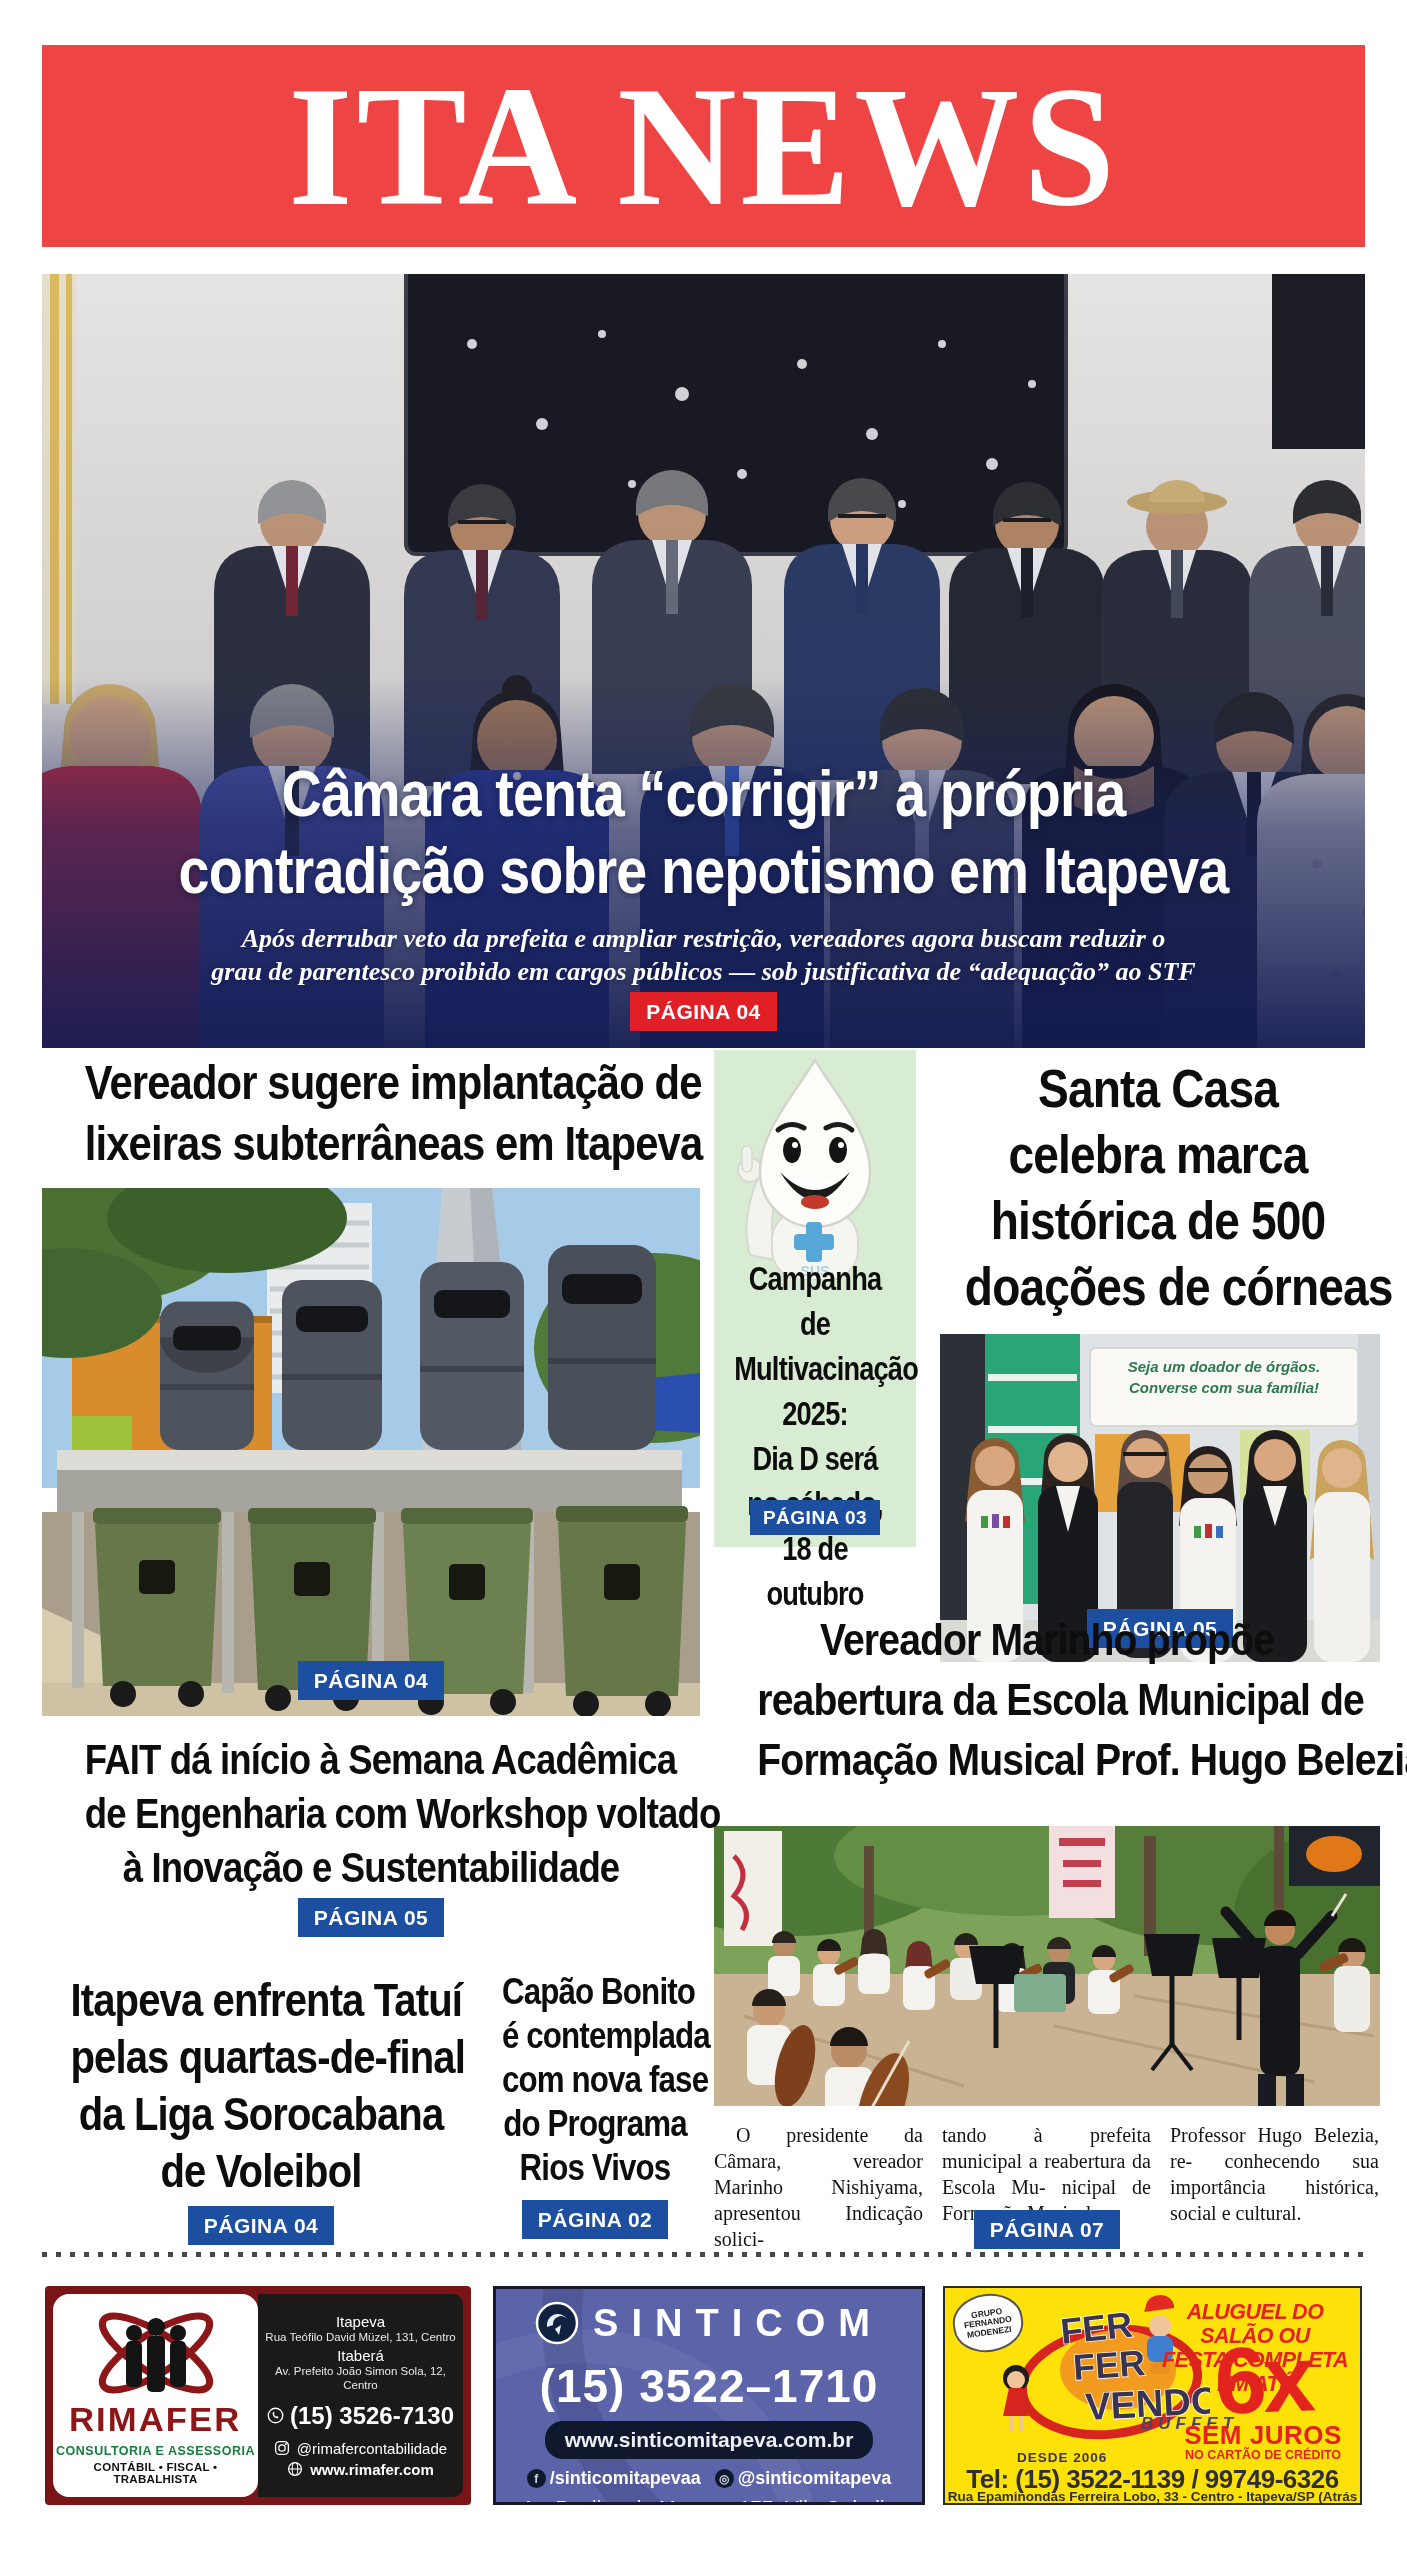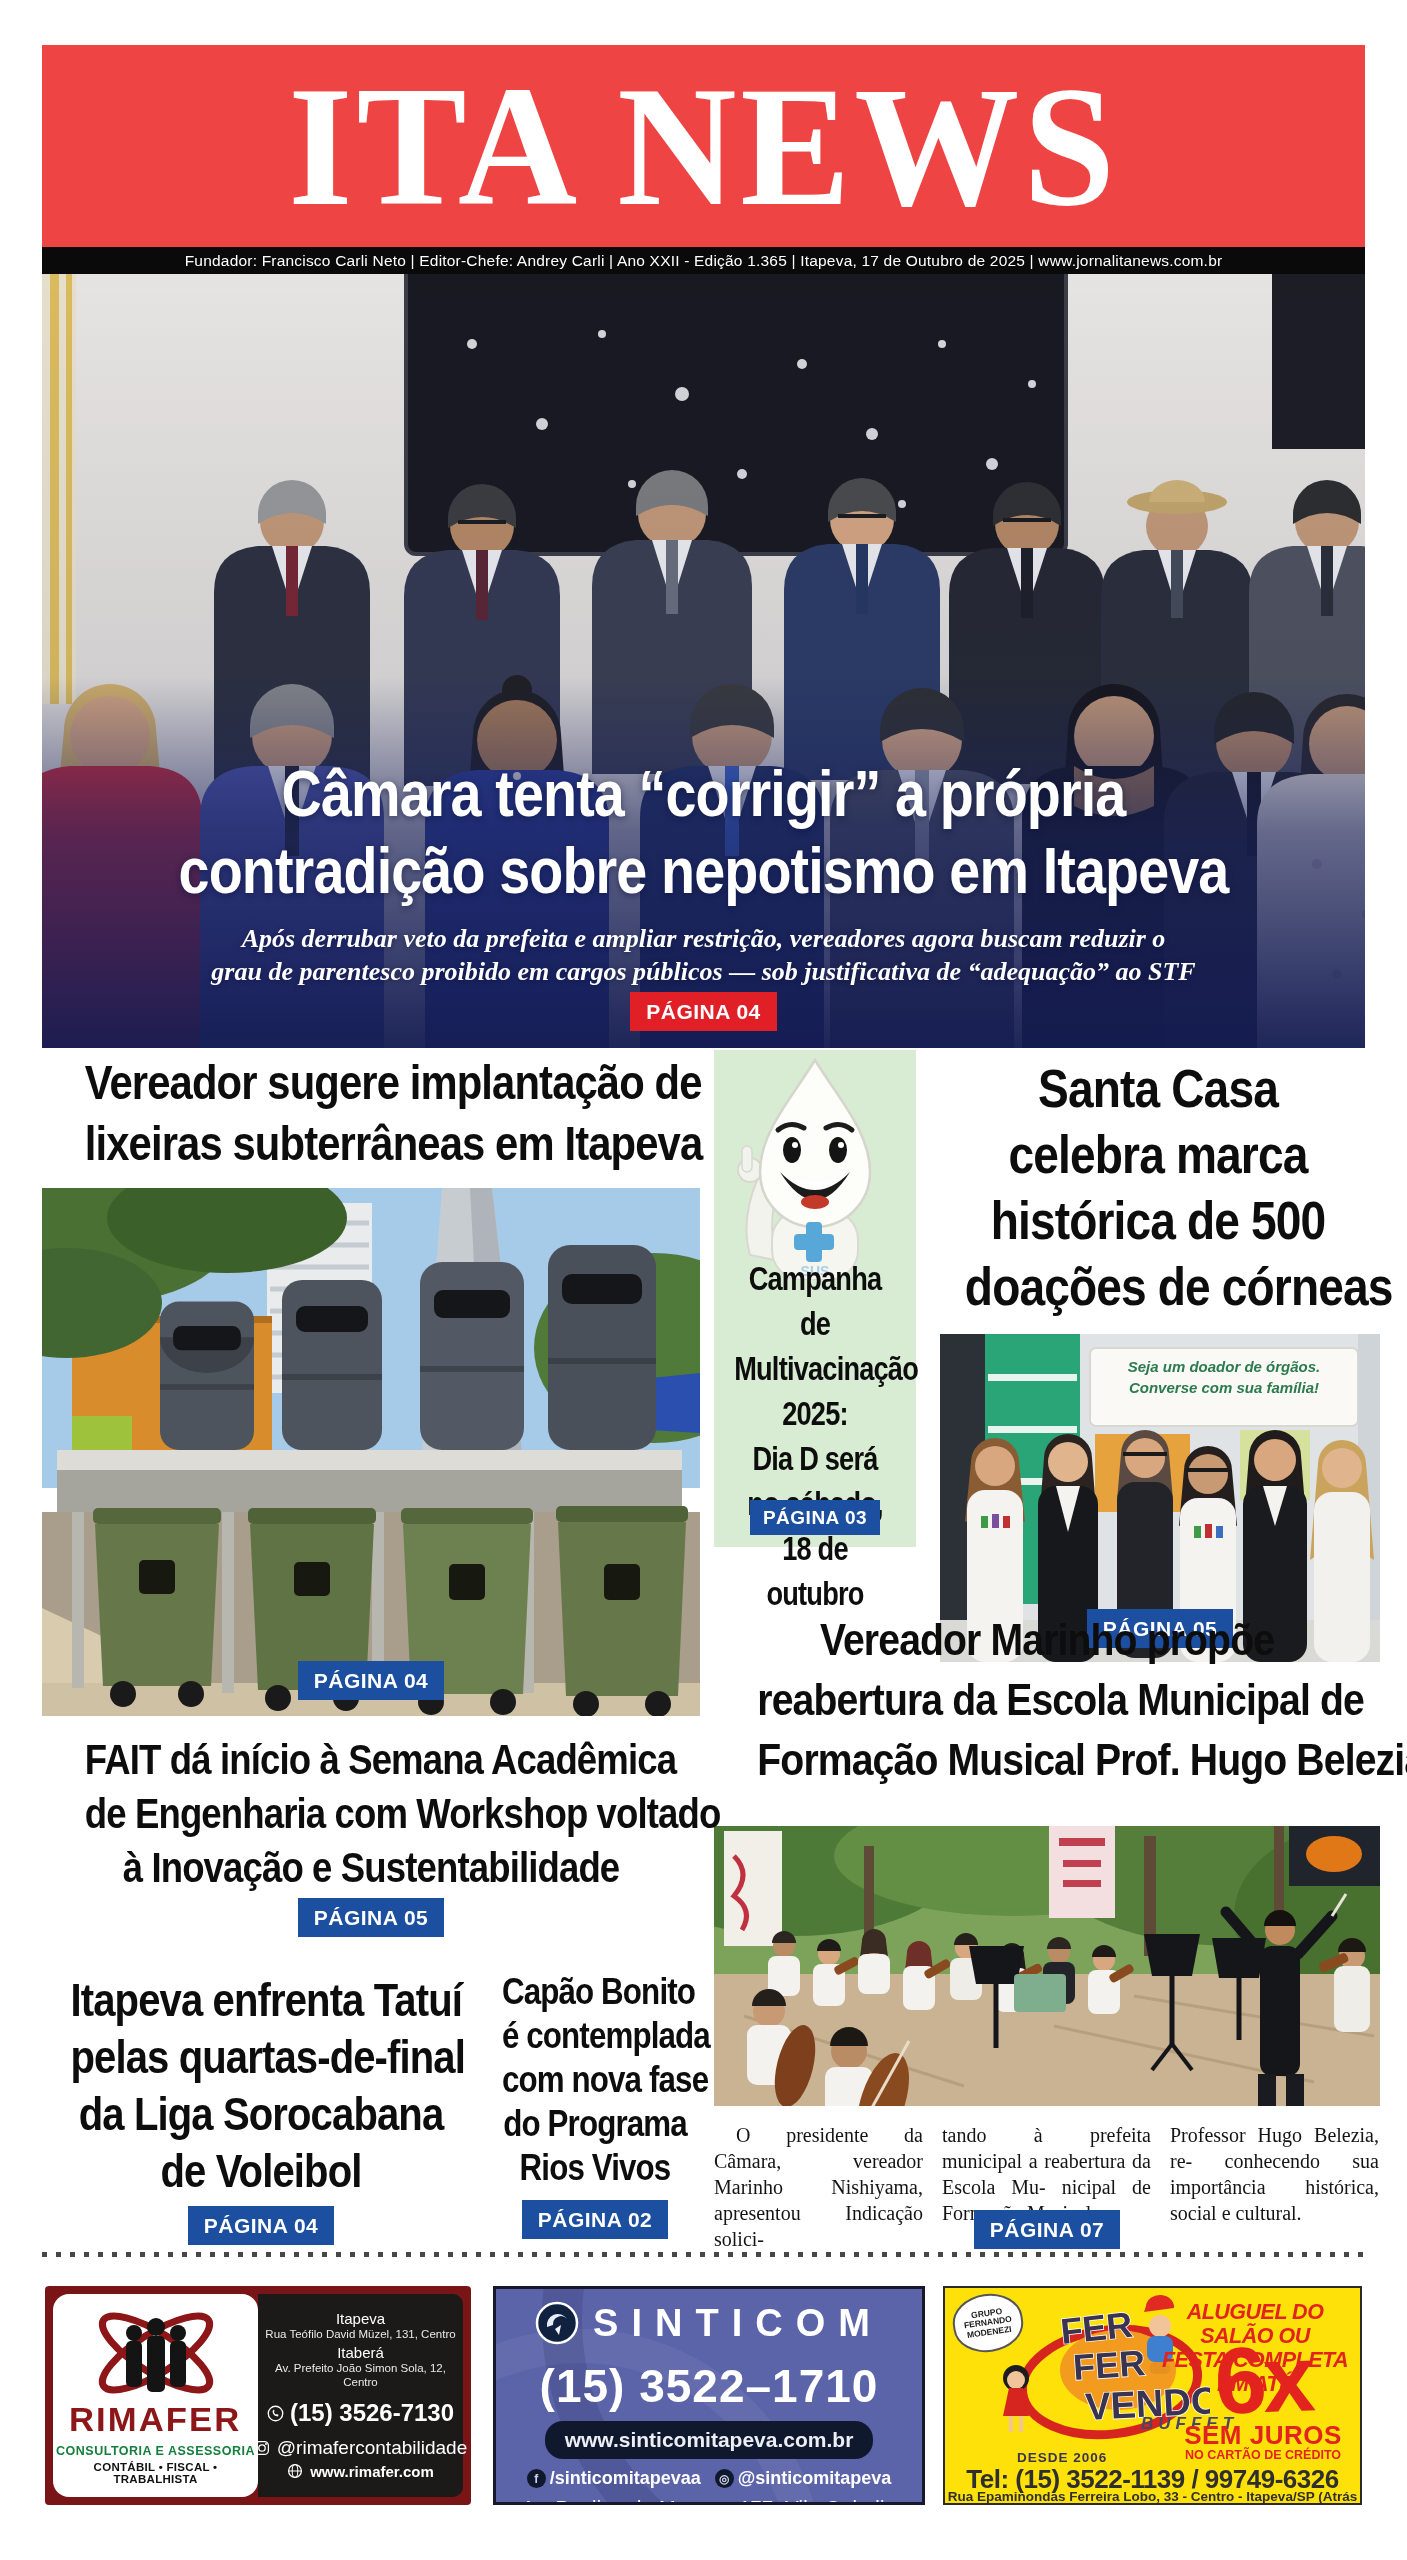--- a/index.html
+++ b/index.html
@@ -76,21 +76,21 @@
   .rim-white{width:50%;background:#fff;border-radius:16px;display:flex;flex-direction:column;
              align-items:center;justify-content:center;text-align:center;}
   .rim-brand{color:#8c1618;font-weight:700;font-size:33px;letter-spacing:2px;margin-top:2px;transform:scaleX(1.05);}
   .rim-tag1{color:#15803d;font-weight:700;font-size:12.5px;margin-top:5px;letter-spacing:.5px;}
   .rim-tag2{color:#111;font-weight:700;font-size:11.5px;margin-top:3px;letter-spacing:.3px;}
   .rim-black{width:50%;background:#1c1a19;color:#fff;border-radius:0 10px 10px 0;
              display:flex;flex-direction:column;align-items:center;justify-content:center;text-align:center;padding:6px 4px;box-sizing:border-box;}
   .rim-city{font-weight:400;font-size:15px;line-height:16px;}
   .rim-addr{font-size:11.5px;line-height:14px;color:#e8e8e8;}
   .rim-phone{font-weight:700;font-size:24px;margin-top:10px;display:flex;align-items:center;gap:6px;}
-  .rim-social{font-size:19px;margin-top:10px;display:flex;align-items:center;gap:6px;}
+  .rim-social{font-size:15px;margin-top:10px;display:flex;align-items:center;gap:6px;}
   .rim-site{font-weight:700;font-size:15px;margin-top:4px;display:flex;align-items:center;gap:6px;}
   .mini-ico{display:inline-flex;width:17px;height:17px;}
 
   .ad-sinticom{left:493px;top:2286px;width:432px;height:219px;background:#5b63a9;border:3px solid #17182b;
                box-sizing:border-box;display:flex;flex-direction:column;align-items:center;position:absolute;}
   .sin-swirl1{position:absolute;width:420px;height:420px;border-radius:50%;border:34px solid rgba(255,255,255,.06);
               left:-160px;top:40px;}
   .sin-swirl2{position:absolute;width:500px;height:500px;border-radius:50%;border:40px solid rgba(20,24,60,.14);
               right:-200px;top:-260px;}
   .sin-logo-row{display:flex;align-items:center;gap:14px;margin-top:12px;z-index:2;}
@@ -125,23 +125,20 @@
   .fer-addr{position:absolute;left:0;top:201px;width:100%;text-align:center;color:#2f2f2f;font-weight:700;
             font-size:13.5px;}
 </style>
 </head>
 <body>
 
 <div class="page">
 
   <div class="abs masthead">
     <div class="masthead-title">ITA NEWS</div>
-  </div>
-  <div class="abs infostrip">
-    <span>Fundador:  Francisco Carli Neto   |   Editor-Chefe: Andrey Carli   |   Ano XXII - Edição 1.365 |   Itapeva, 17 de Outubro de 2025  |  www.jornalitanews.com.br</span>
   </div>
 
   <div class="abs hero photo">
     <svg width="1323" height="774" viewBox="0 0 1323 774">
       <defs>
         <linearGradient id="wallg" x1="0" y1="0" x2="0" y2="1">
           <stop offset="0" stop-color="#efece7"></stop>
             <stop offset="1" stop-color="#d9d5ce"></stop>
         </linearGradient>
         <linearGradient id="heroOverlay" x1="0" y1="0" x2="0" y2="1">

